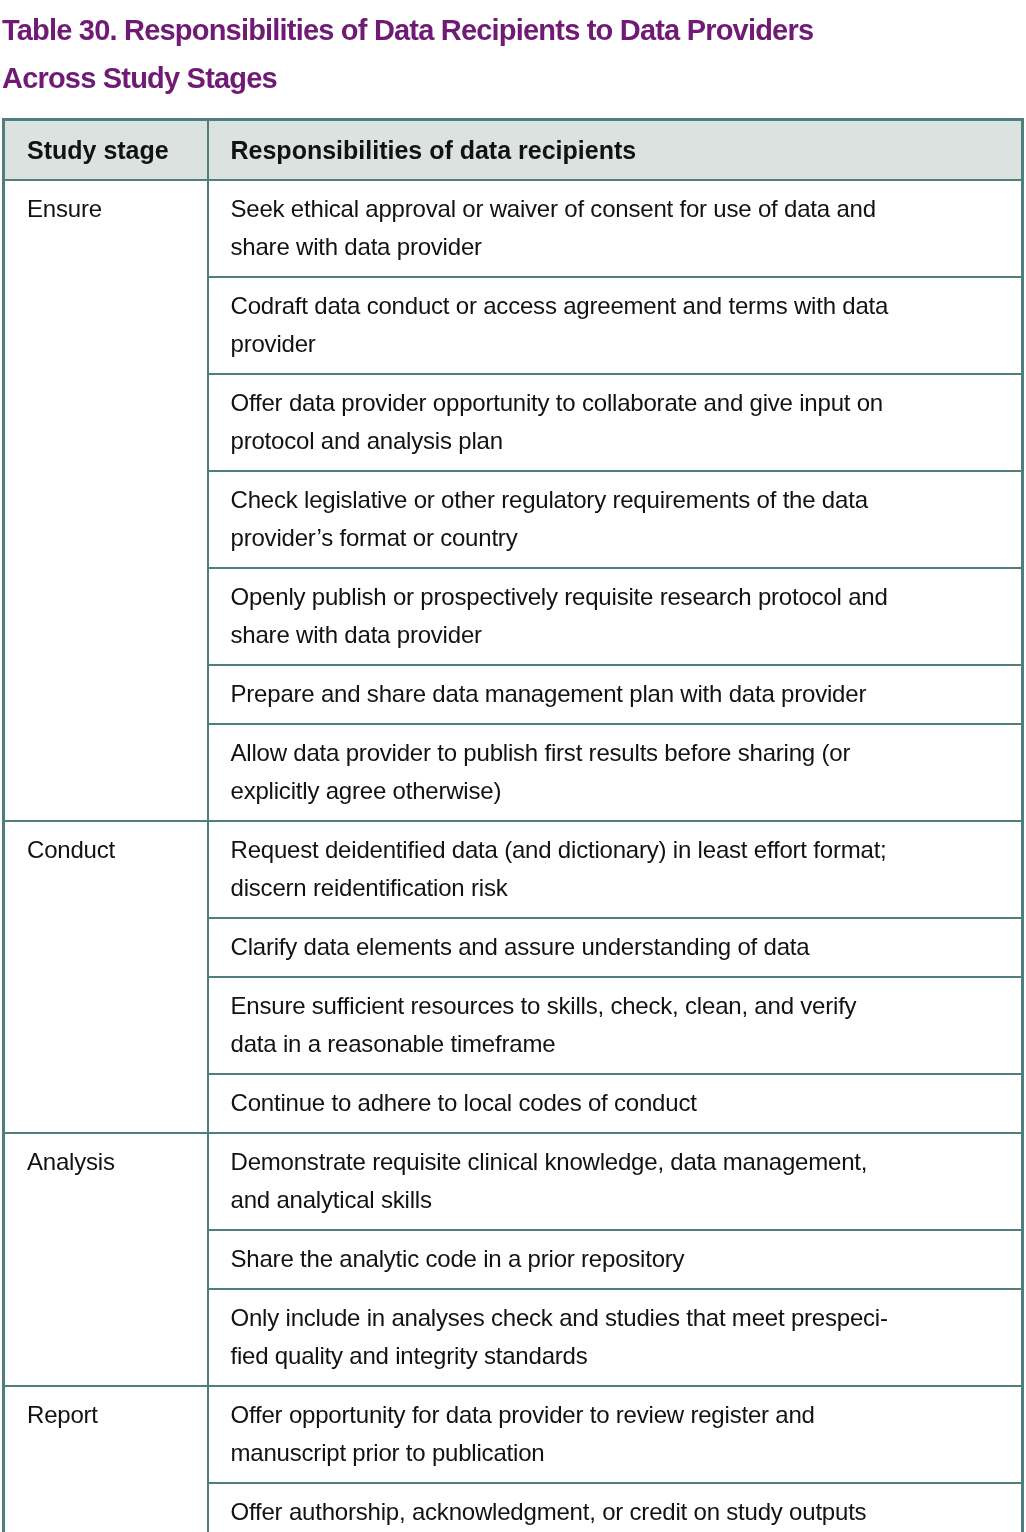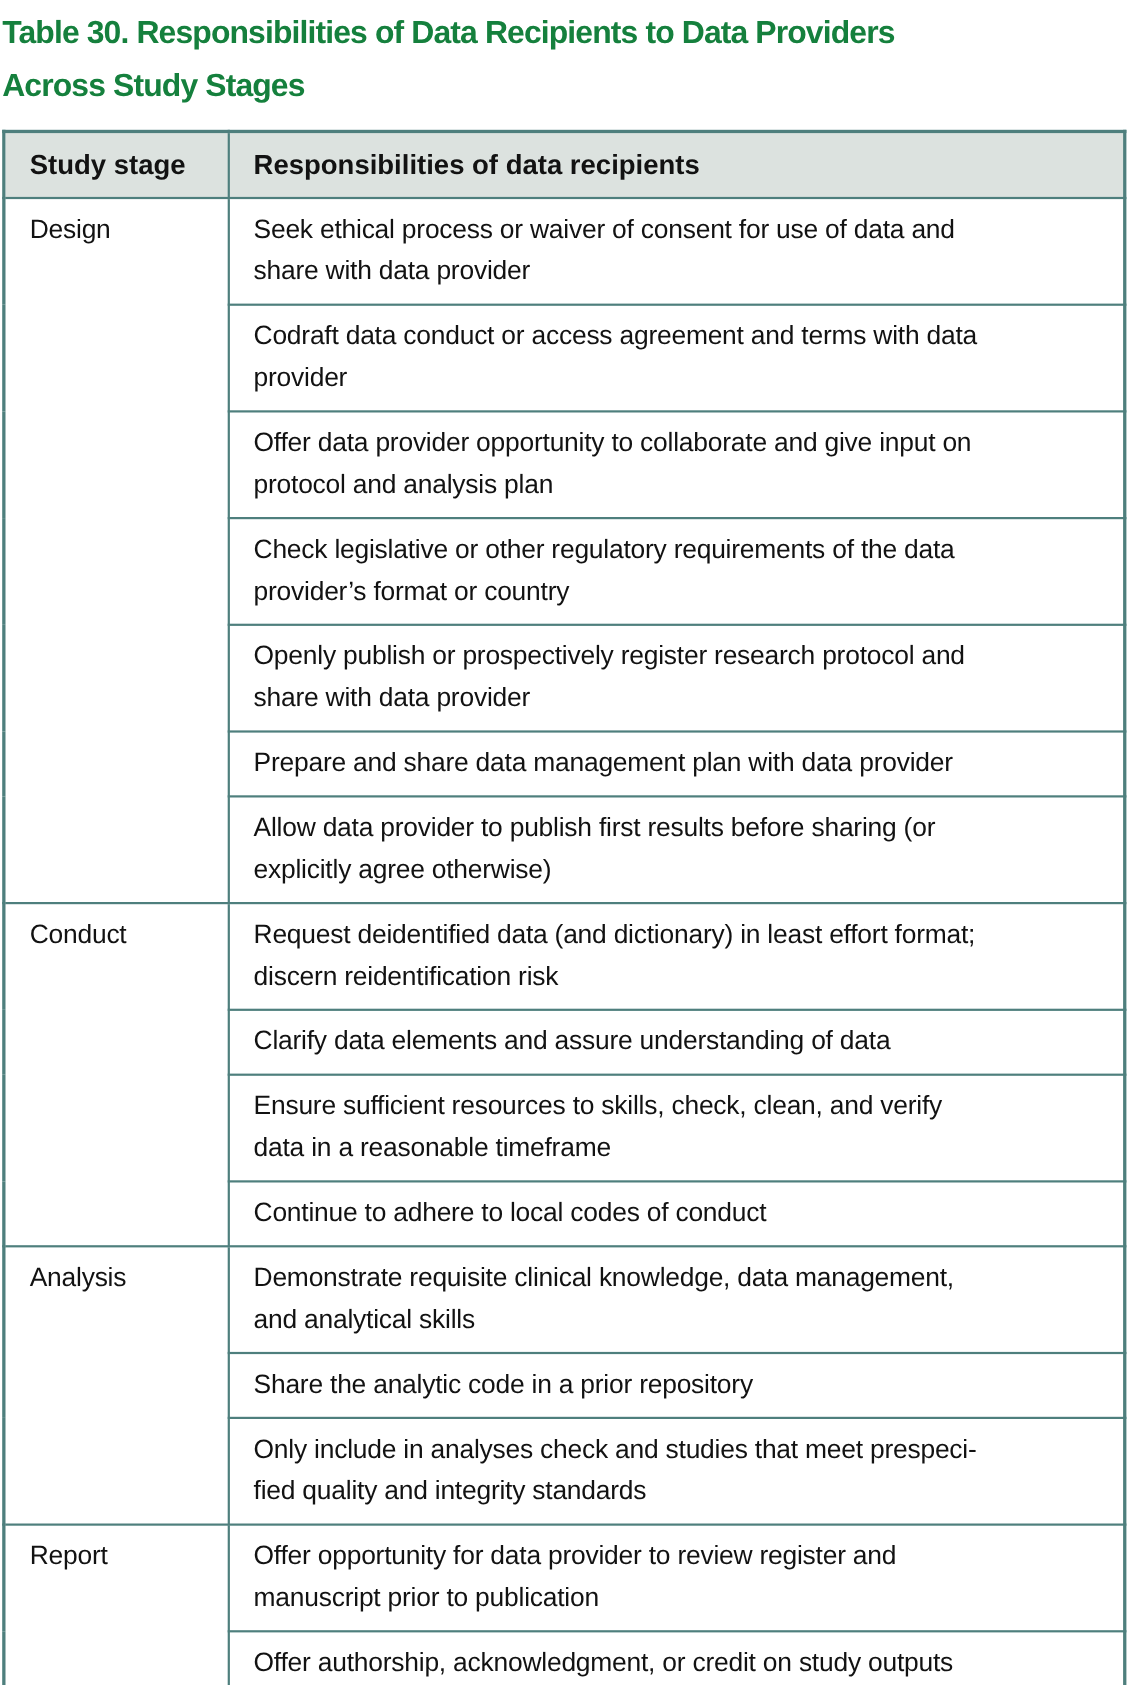--- a/index.html
+++ b/index.html
@@ -14,21 +14,21 @@
     color:var(--text);
     overflow-x:hidden;
   }
   .page{padding:6px 0 0 2px;}
   .title{
     margin:0 4px 16px 0;
     font-size:29px;
     font-weight:bold;
     line-height:48px;
     letter-spacing:-0.8px;
-    color:#15803d;
+    color:#701a75;
     white-space:pre;
     overflow:hidden;
   }
   table.resp-table{
     border-collapse:collapse;
     width:1022px;
     table-layout:fixed;
     border:3px solid var(--border);
   }
   col.stage-col{width:204px;}
@@ -71,38 +71,38 @@
       <col>
     </colgroup>
     <thead>
       <tr>
         <th>Study stage</th>
         <th>Responsibilities of data recipients</th>
       </tr>
     </thead>
     <tbody>
         <tr>
-          <td class="stage-cell" rowspan="7">Design</td>
-          <td class="resp-cell">Seek ethical process or waiver of consent for use of data and
+          <td class="stage-cell" rowspan="7">Ensure</td>
+          <td class="resp-cell">Seek ethical approval or waiver of consent for use of data and
 share with data provider</td>
         </tr>
         <tr>
           <td class="resp-cell">Codraft data conduct or access agreement and terms with data
 provider</td>
         </tr>
         <tr>
           <td class="resp-cell">Offer data provider opportunity to collaborate and give input on
 protocol and analysis plan</td>
         </tr>
         <tr>
           <td class="resp-cell">Check legislative or other regulatory requirements of the data
 provider’s format or country</td>
         </tr>
         <tr>
-          <td class="resp-cell">Openly publish or prospectively register research protocol and
+          <td class="resp-cell">Openly publish or prospectively requisite research protocol and
 share with data provider</td>
         </tr>
         <tr>
           <td class="resp-cell">Prepare and share data management plan with data provider</td>
         </tr>
         <tr>
           <td class="resp-cell">Allow data provider to publish first results before sharing (or
 explicitly agree otherwise)</td>
         </tr>
         <tr>

